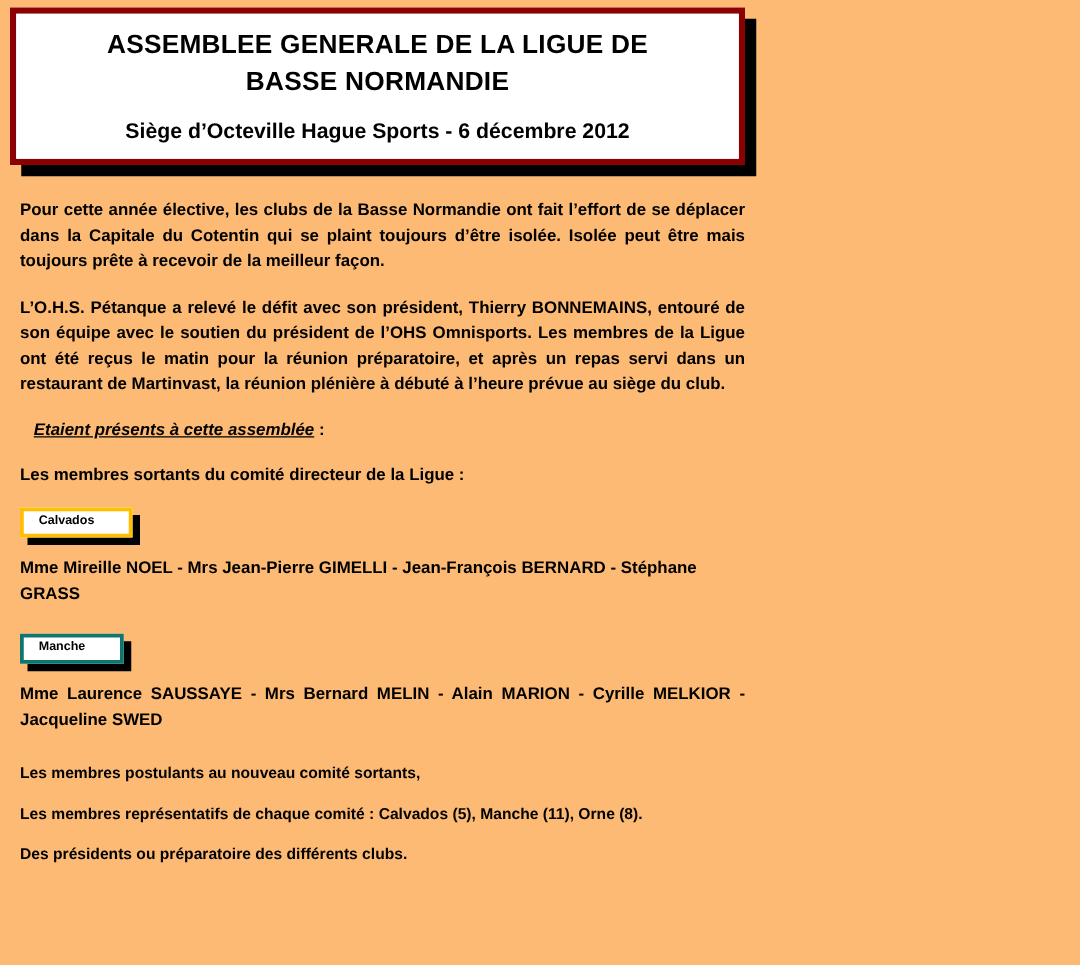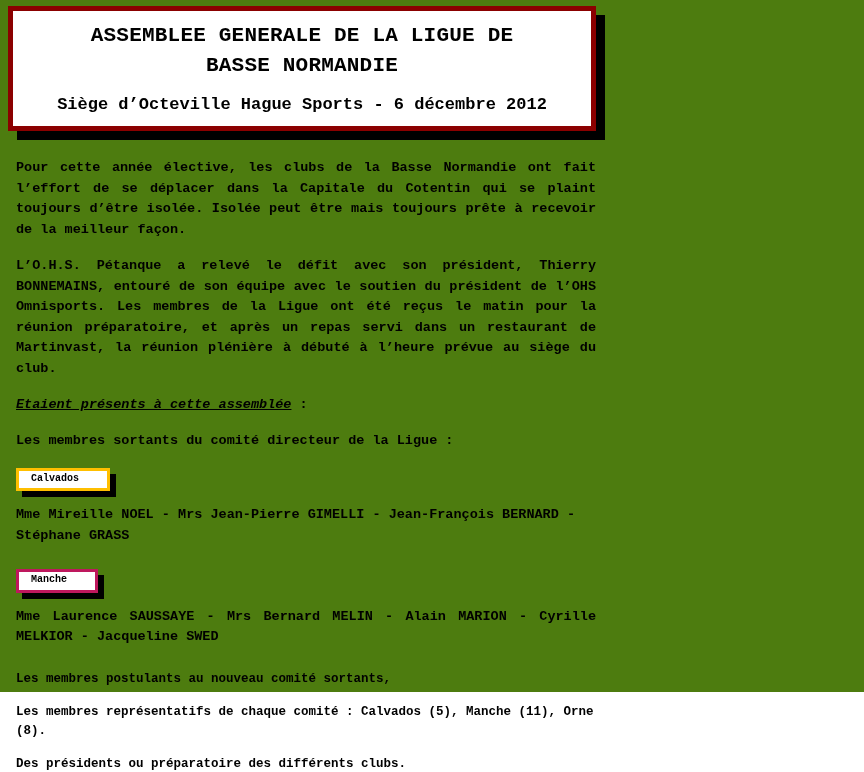--- a/index.html
+++ b/index.html
@@ -11,23 +11,22 @@
     width: 864px;
     height: 772px;
     font-family: "Liberation Sans", sans-serif;
     color: #000000;
     overflow: hidden;
   }
 
   .page {
     position: relative;
     width: 864px;
-    height: 692px;
-    background: #4d7c0f;
-    font-family: Liberation Mono, monospace;
+    height: 772px;
+    background: #fdba74;
   }
 
   
   .header-wrap {
     position: absolute;
     left: 8px;
     top: 6px;
     width: 588px;
   }
   .header-box {
@@ -81,20 +80,21 @@
   .line {
     margin: 0 0 16px 0;
     font-size: 13.5px;
     font-weight: bold;
     line-height: 1.5;
     color: #000000;
   }
   .line-ital {
     font-style: italic;
     text-decoration: underline;
+    margin-left: 11px;
   }
 
   .names {
     margin: 0;
     font-size: 13.5px;
     font-weight: bold;
     line-height: 1.55;
     color: #000000;
   }
   .names.justify { text-align: justify; }
@@ -116,21 +116,21 @@
     font-weight: bold;
     color: #000000;
     box-sizing: border-box;
     line-height: 1.25;
   }
   .dept-calvados {
     border: 3px solid #FFBF00;
     box-shadow: 6px 6px 0 0 #000000;
   }
   .dept-manche {
-    border: 3px solid #be185d;
+    border: 3px solid #0f766e;
     box-shadow: 6px 6px 0 0 #000000;
   }
   .dept-orne {
     border: 2px solid #E8201A;
     padding: 1px 9px 2px 9px;
     font-size: 12.5px;
   }
 
   .spacer-after-box { height: 14px; }
   .spacer-block     { height: 22px; }

